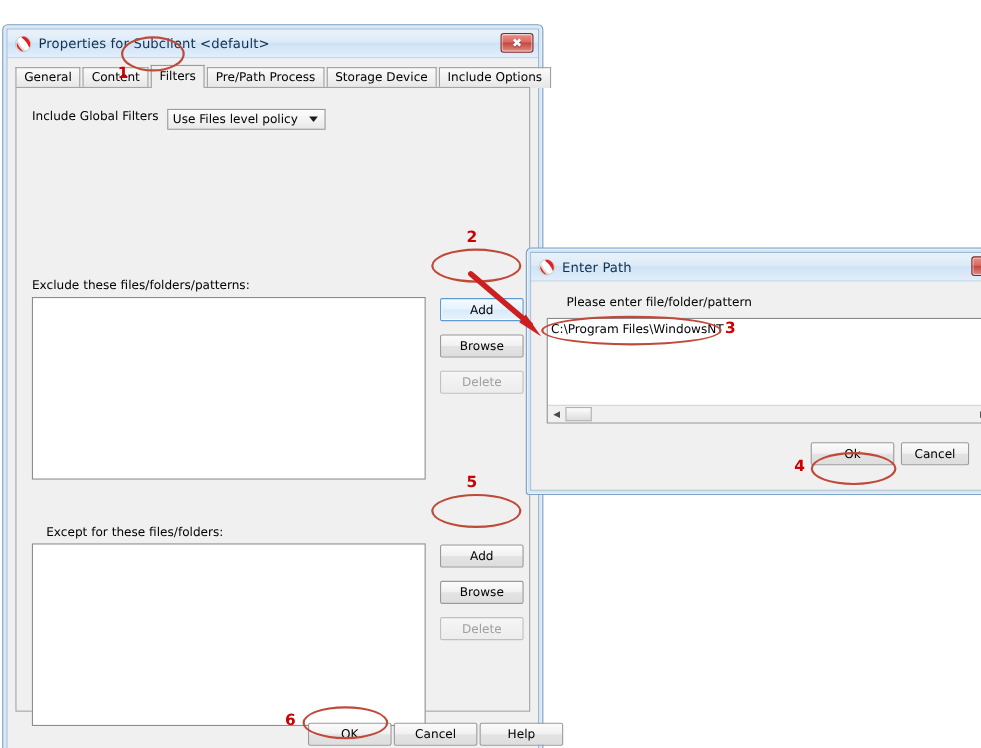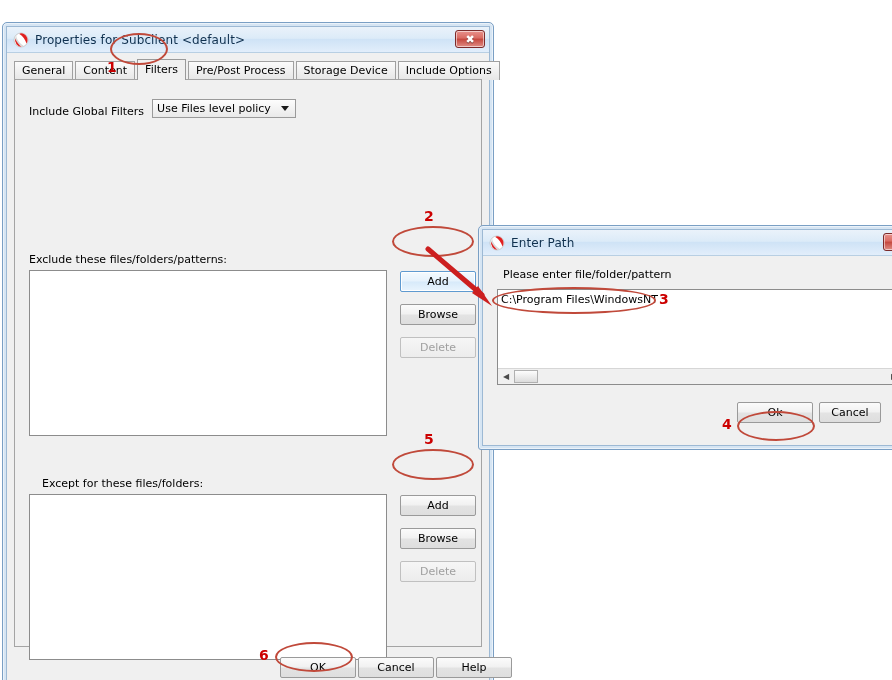--- a/index.html
+++ b/index.html
@@ -138,21 +138,21 @@
     border: 1px solid #a4a4a4;
     background: #f0f0f0;
   }
 
   
   .row-global {
     position: absolute;
     left: 14px;
     top: 19px;
     display: flex;
-    align-items: flex-end;
+    align-items: flex-start;
   }
   .lbl { font-size: 11px; color: #000; }
   .combo {
     margin-left: 8px;
     box-sizing: border-box;
     height: 19px;
     min-width: 113px;
     border: 1px solid #9a9a9a;
     background: linear-gradient(to bottom, #fdfdfd, #e9e9e9);
     display: flex;
@@ -219,21 +219,21 @@
   
   #path-window {
     left: 478px;
     top: 225px;
     width: 444px;
     height: 225px;
     z-index: 20;
   }
   .prompt {
     position: absolute;
-    left: 20px;
+    left: 32px;
     top: 12px;
     font-size: 11px;
   }
   .path-field {
     position: absolute;
     left: 14px;
     top: 33px;
     right: 14px;
     height: 96px;
     box-sizing: border-box;
@@ -325,21 +325,21 @@
         <span class="close-x">✖</span>
       </span>
     </div>
 
     <div class="body-area">
 
       <div class="tabstrip">
         <div class="tab"><span>General</span></div>
         <div class="tab"><span>Content</span></div>
         <div class="tab active"><span>Filters</span></div>
-        <div class="tab"><span>Pre/Post Process</span></div>
+        <div class="tab"><span>Pre/Path Process</span></div>
         <div class="tab"><span>Storage Device</span></div>
         <div class="tab"><span>Include Options</span></div>
       </div>
 
       <div class="tabpanel">
 
         <div class="row-global">
           <span class="lbl">Include Global Filters</span>
           <span class="combo">
             <span class="combo-val">Use Files level policy</span>

